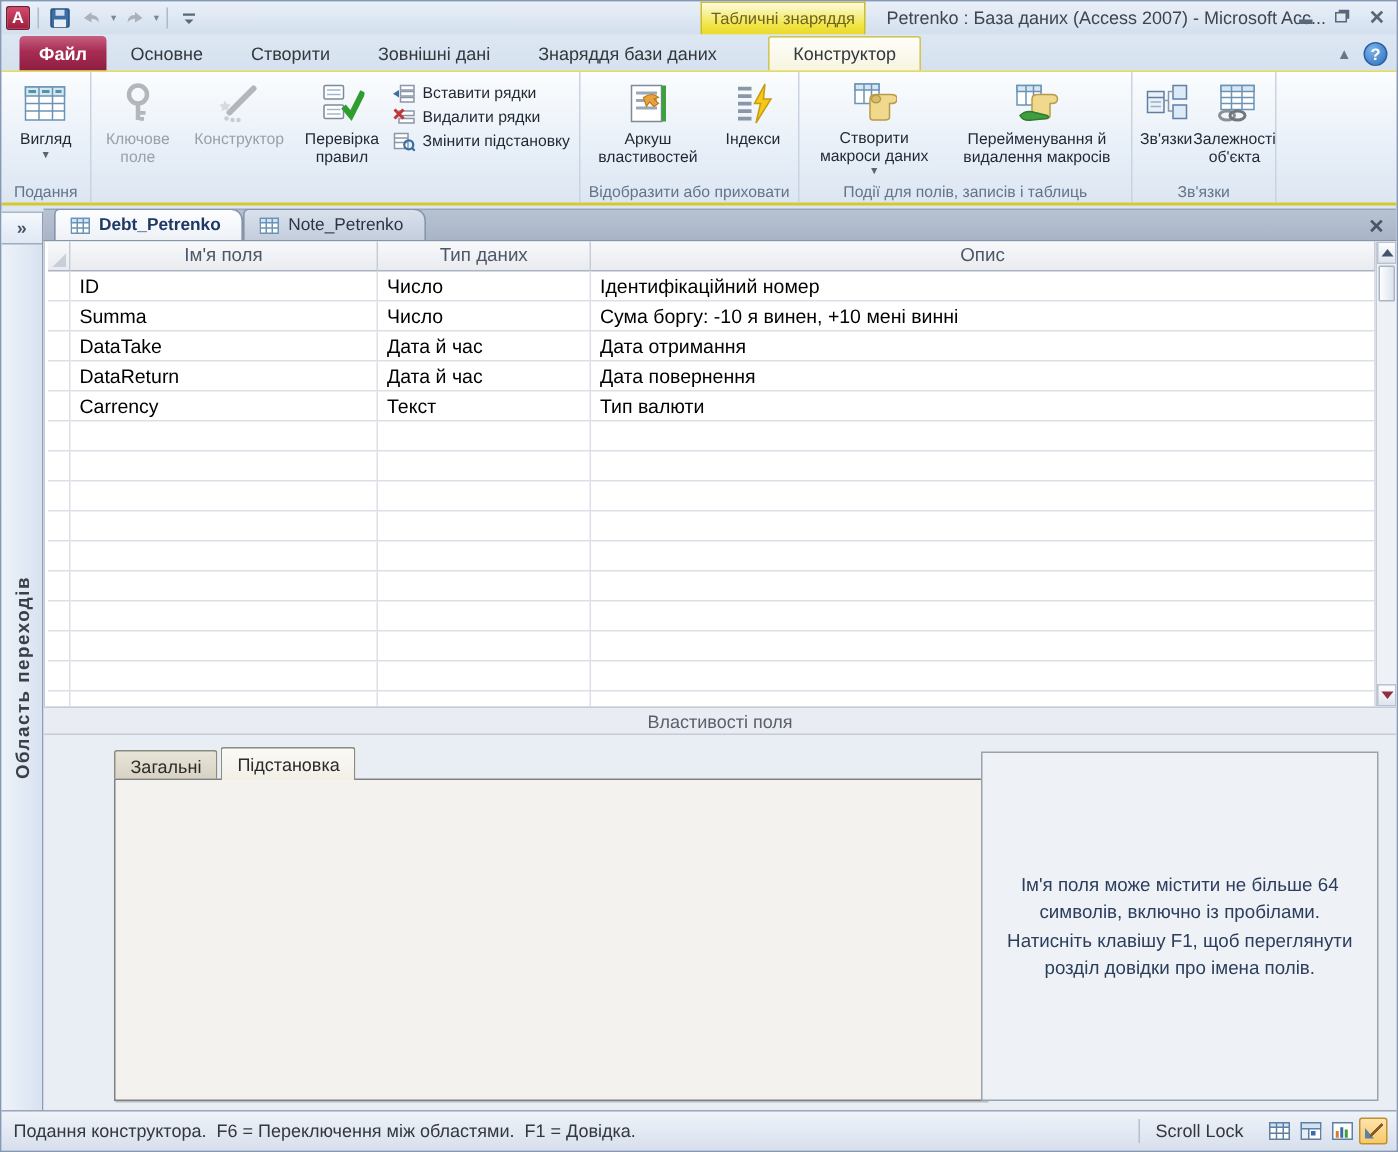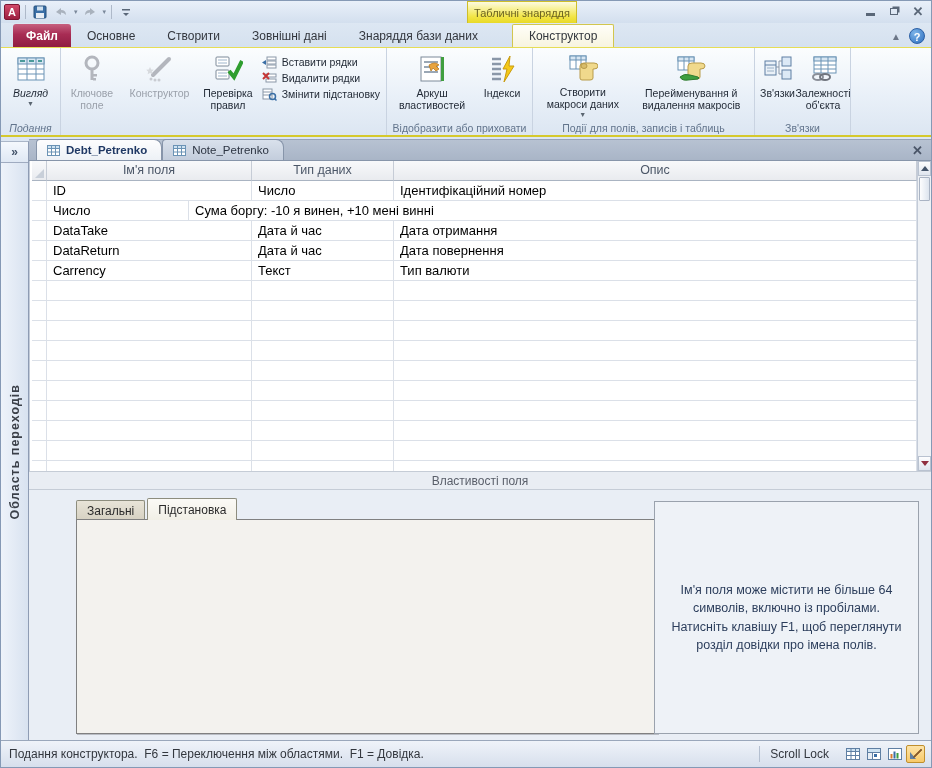--- a/index.html
+++ b/index.html
@@ -140,20 +140,21 @@
         <span class="dd-arrow">▾</span>
       <div class="qat-sep"></div>
       <div class="qbtn">
         <svg width="10" height="10">
             <rect x="1" y="2" width="8" height="1.5" fill="#5a6778"></rect>
             <path d="M2 6 L8 6 L5 9 Z" fill="#5a6778"></path>
           </svg>
       </div>
     </div>
     <div class="ctx-title">Табличні знаряддя</div>
+    <div class="win-title">Petrenko : База даних (Access 2007)  - Microsoft Acc...</div>
     <div class="win-controls">
       <div class="wc wc-min">
           <i></i>
         </div>
       <div class="wc wc-restore">
           <i></i>
         </div>
       <div class="wc wc-close">✕</div>
     </div>
   </div>
@@ -166,21 +167,21 @@
     <div class="rtab">Знаряддя бази даних</div>
     <div class="rtab active">Конструктор</div>
     <div class="tab-right">
       <span class="chevron-up">▲</span>
       <span class="help-btn">?</span>
     </div>
   </div>
 
   <div class="ribbon">
 
-    <div class="rgroup" style="width:60px;font-style:italic;">
+    <div class="rgroup" style="width:60px;">
       <div class="bigbtn" style="margin:0 auto;">
         <div class="icon32">
           <svg width="30" height="28">
               <rect x="2" y="3" width="26" height="22" fill="#fff" stroke="#6b93b5"></rect>
               <rect x="2" y="3" width="26" height="6" fill="#d7e6f2" stroke="#6b93b5"></rect>
               <line x1="11" y1="3" x2="11" y2="25" stroke="#6b93b5"></line>
               <line x1="20" y1="3" x2="20" y2="25" stroke="#6b93b5"></line>
               <line x1="2" y1="14" x2="28" y2="14" stroke="#6b93b5"></line>
               <line x1="2" y1="19" x2="28" y2="19" stroke="#6b93b5"></line>
               <rect x="4" y="5" width="5" height="2" fill="#4a9a9a"></rect>
@@ -422,20 +423,21 @@
           </div>
           <div>
               <div class="grow">
                 <div class="gcell c-sel"></div>
                 <div class="gcell c-name">ID</div>
                 <div class="gcell c-type">Число</div>
                 <div class="gcell c-desc">Ідентифікаційний номер</div>
               </div>
               <div class="grow">
                 <div class="gcell c-sel"></div>
+                <div class="gcell c-name">Summa</div>
                 <div class="gcell c-type">Число</div>
                 <div class="gcell c-desc">Сума боргу: -10 я винен, +10 мені винні</div>
               </div>
               <div class="grow">
                 <div class="gcell c-sel"></div>
                 <div class="gcell c-name">DataTake</div>
                 <div class="gcell c-type">Дата й час</div>
                 <div class="gcell c-desc">Дата отримання</div>
               </div>
               <div class="grow">

